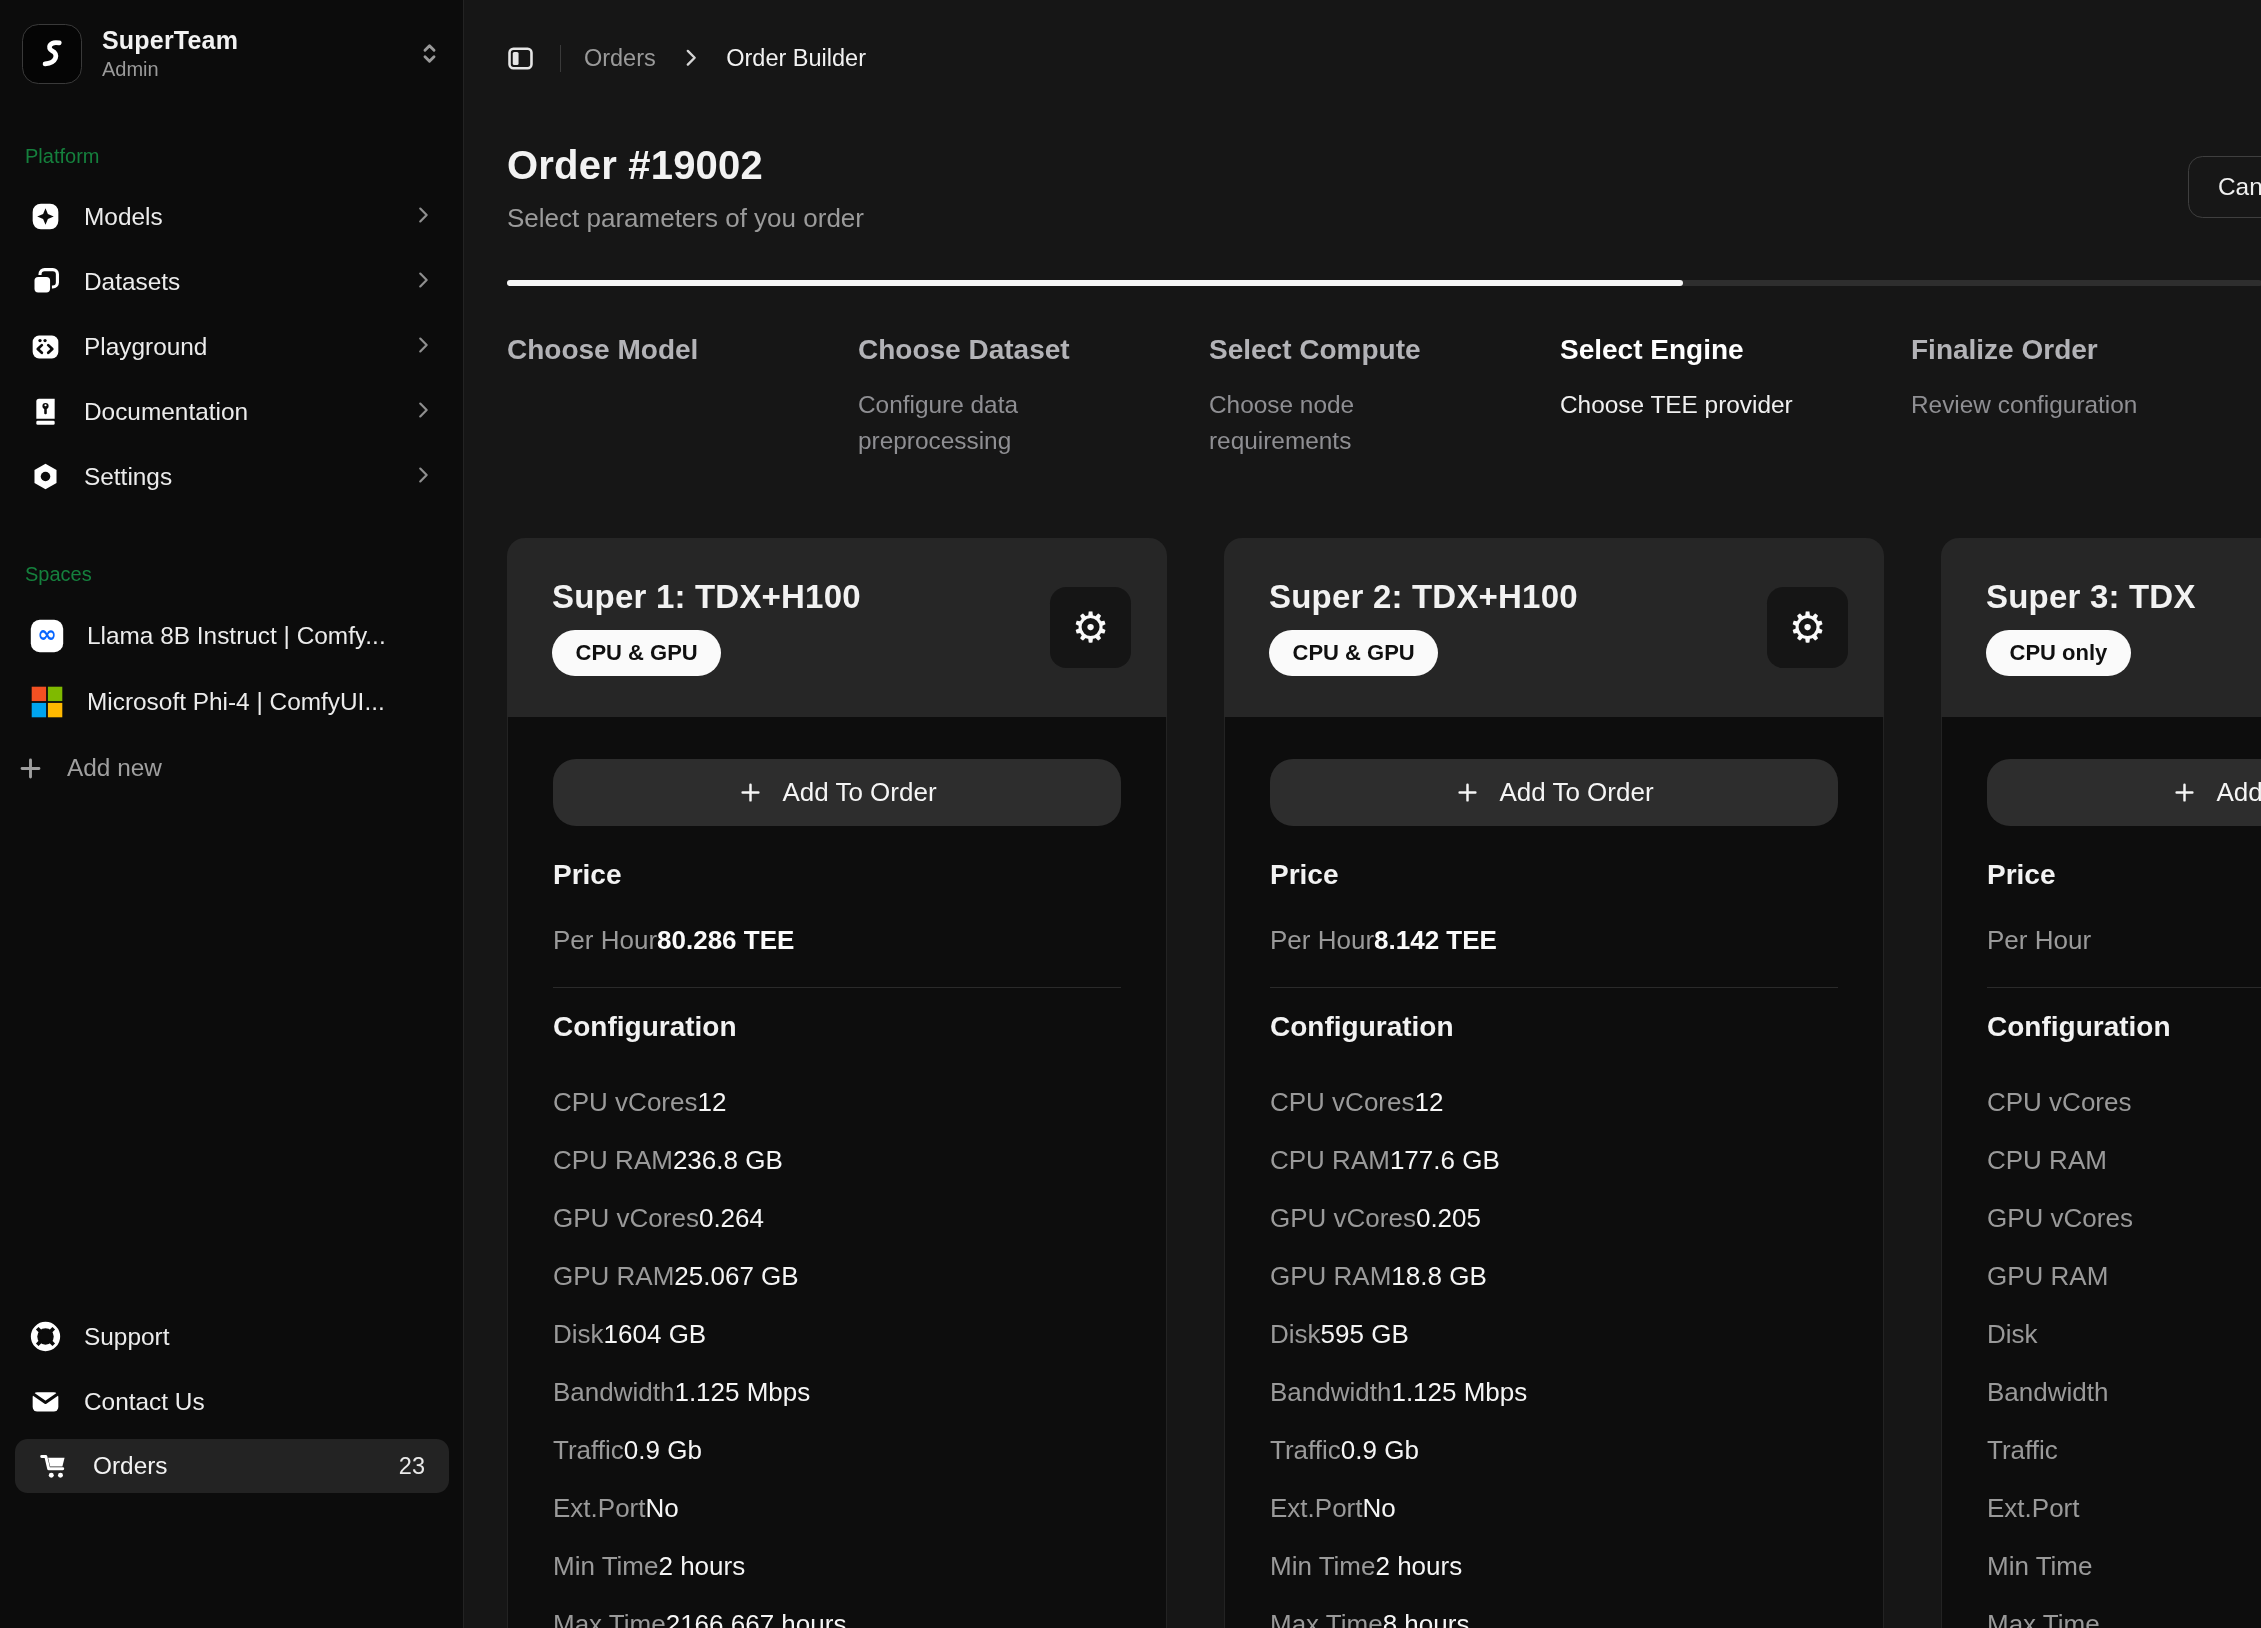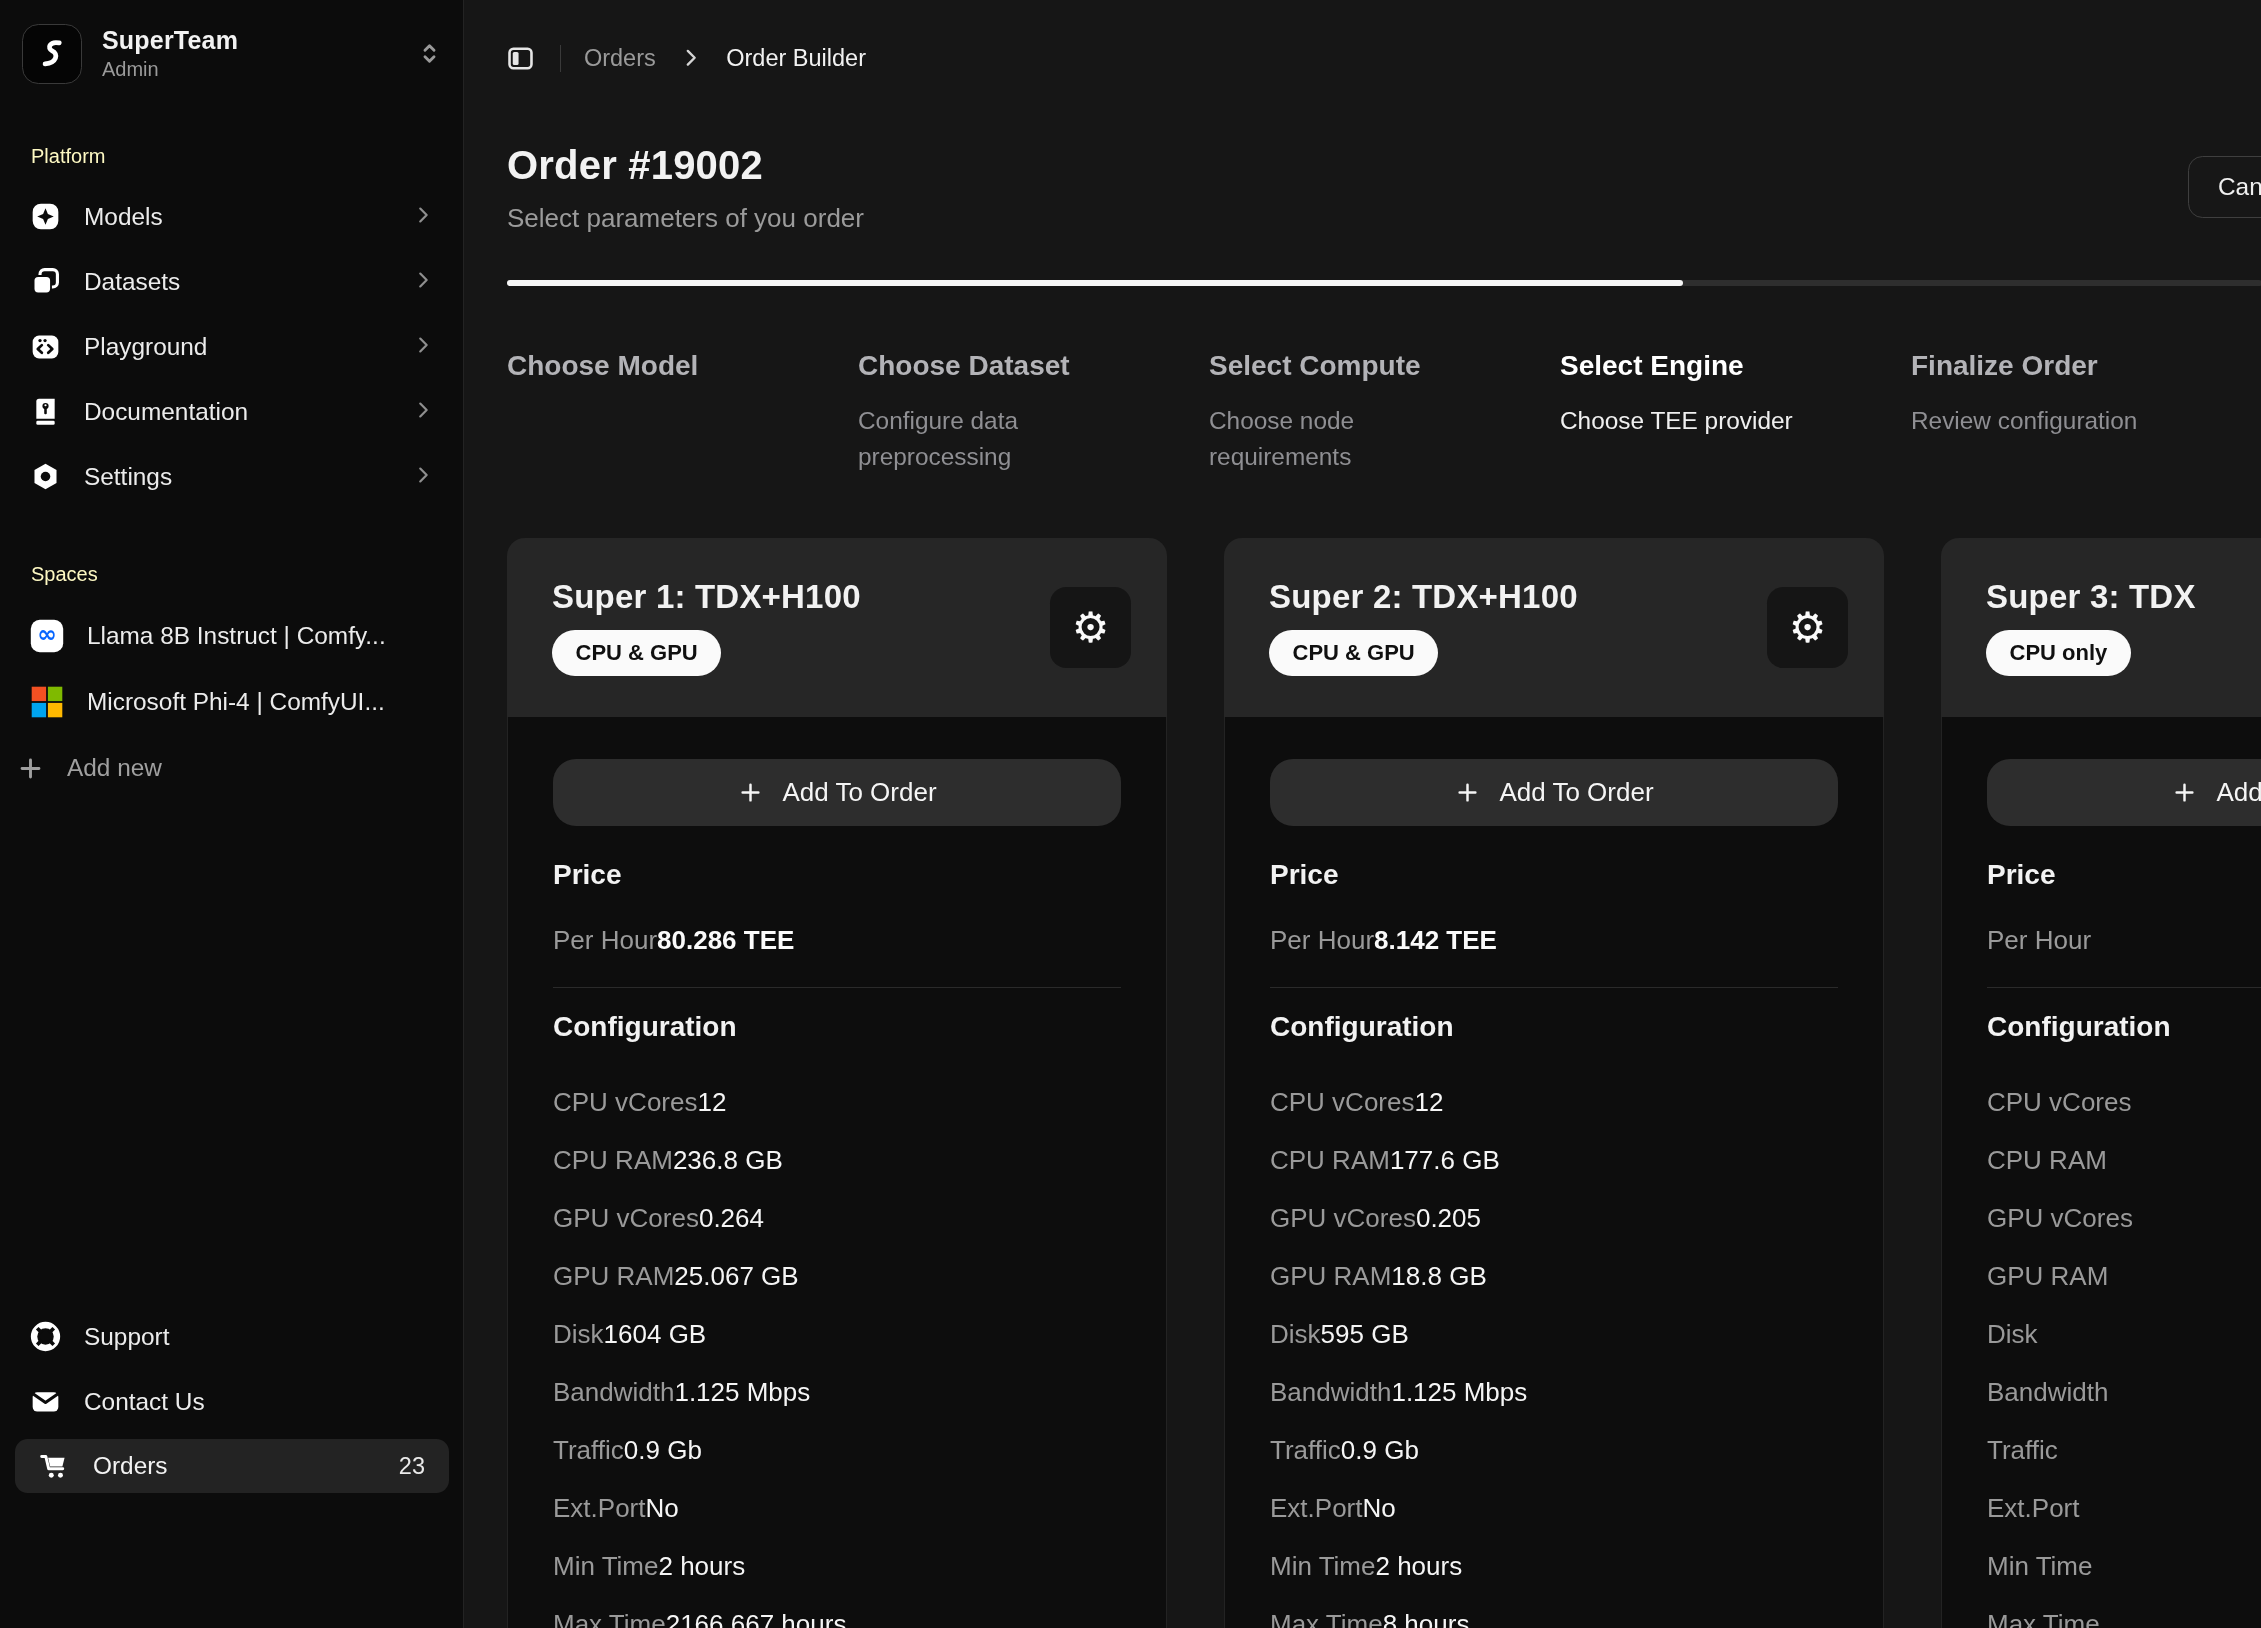--- a/index.html
+++ b/index.html
@@ -12,21 +12,21 @@
   body{font-family:"Liberation Sans","DejaVu Sans",sans-serif;color:var(--txt);}
   .stage{position:relative;width:2262px;height:1628px;background:var(--bg);overflow:hidden;}
 
   
   .sidebar{position:absolute;left:0;top:0;width:464px;height:1628px;background:var(--side-bg);border-right:0.9px solid #232323;}
   .side-header{position:absolute;top:23.5px;left:22px;right:18px;display:flex;align-items:center;gap:20px;cursor:pointer;}
   .logo{width:60px;height:60px;border-radius:16.3px;background:#050505;border:0.9px solid #3a3a3a;display:flex;align-items:center;justify-content:center;flex:0 0 auto;}
   .team-meta{flex:1;min-width:0;}
   .team-name{font-size:25px;font-weight:700;letter-spacing:0.2px;}
   .team-role{font-size:20px;color:var(--gray);margin-top:3.6px;}
-  .section-label{position:absolute;left:31px;font-size:20px;color:#fef9c3;}
+  .section-label{position:absolute;left:25px;font-size:20px;color:#15803d;}
   .lbl-platform{top:145px;}
   .lbl-spaces{top:563px;}
   .nav{position:absolute;left:0;right:0;}
   .nav-platform{top:184px;}
   .nav-spaces{top:603px;}
   .nav-item{height:65px;display:flex;align-items:center;gap:22px;padding:0 29px;cursor:pointer;}
   .nav-spaces .nav-item{height:66px;}
   .nav-item .lbl{font-size:24.4px;color:#ececec;flex:1;white-space:nowrap;overflow:hidden;}
   .nav-item .chev{flex:0 0 auto;color:#8f8f8f;}
   .icn{flex:0 0 auto;display:flex;align-items:center;justify-content:center;}
@@ -42,21 +42,21 @@
   .breadcrumb{position:absolute;top:38px;left:41px;height:40px;display:flex;align-items:center;gap:23.5px;}
   .bc-sep{width:0.9px;height:27px;background:#3a3a3a;}
   .bc-link{font-size:23.5px;color:#9a9a9a;cursor:pointer;}
   .bc-current{font-size:23.5px;color:#f2f2f2;}
   .page-title{position:absolute;top:143px;left:43px;font-size:40px;font-weight:700;letter-spacing:0.2px;}
   .page-sub{position:absolute;top:203px;left:43px;font-size:26px;color:#9b9b9b;}
   .cancel-btn{position:absolute;top:156px;left:1724px;width:199px;height:62px;border:0.9px solid #3f3f3f;border-radius:14.5px;background:#171717;color:#f0f0f0;font-size:24.4px;display:flex;align-items:center;padding-left:29px;cursor:pointer;}
   .progress{position:absolute;top:280px;left:43px;width:1755px;height:6.3px;background:var(--track);border-radius:3.6px;}
   .progress-fill{height:100%;background:#f6f6f6;border-radius:3.6px;width:67%;}
   .steps{position:absolute;top:333px;left:43px;display:grid;grid-template-columns:repeat(5,351px);}
-  .step-title{font-size:28px;font-weight:700;color:#b3b3b7;line-height:34px;margin-top:16px;}
+  .step-title{font-size:28px;font-weight:700;color:#b3b3b7;line-height:34px;}
   .step-sub{font-size:24.4px;color:#8f8f93;line-height:36px;margin-top:20px;max-width:280px;}
   .step.active .step-title{color:#ffffff;}
   .step.active .step-sub{color:#f0f0f0;}
 
   
   .cards{position:absolute;top:538px;left:43px;display:flex;gap:57px;width:2216px;}
   .card{width:660px;height:1149px;flex:0 0 auto;display:flex;flex-direction:column;}
   .card-head{height:179px;background:var(--head-bg);border-radius:18px 18px 0 0;padding:39px 45px 0;position:relative;}
   .card-title{font-size:33px;font-weight:700;line-height:40px;letter-spacing:0.2px;}
   .pill{display:inline-block;margin-top:12.7px;background:#fafafa;color:#101010;font-weight:700;font-size:22px;padding:10px 23.5px;border-radius:904px;}

